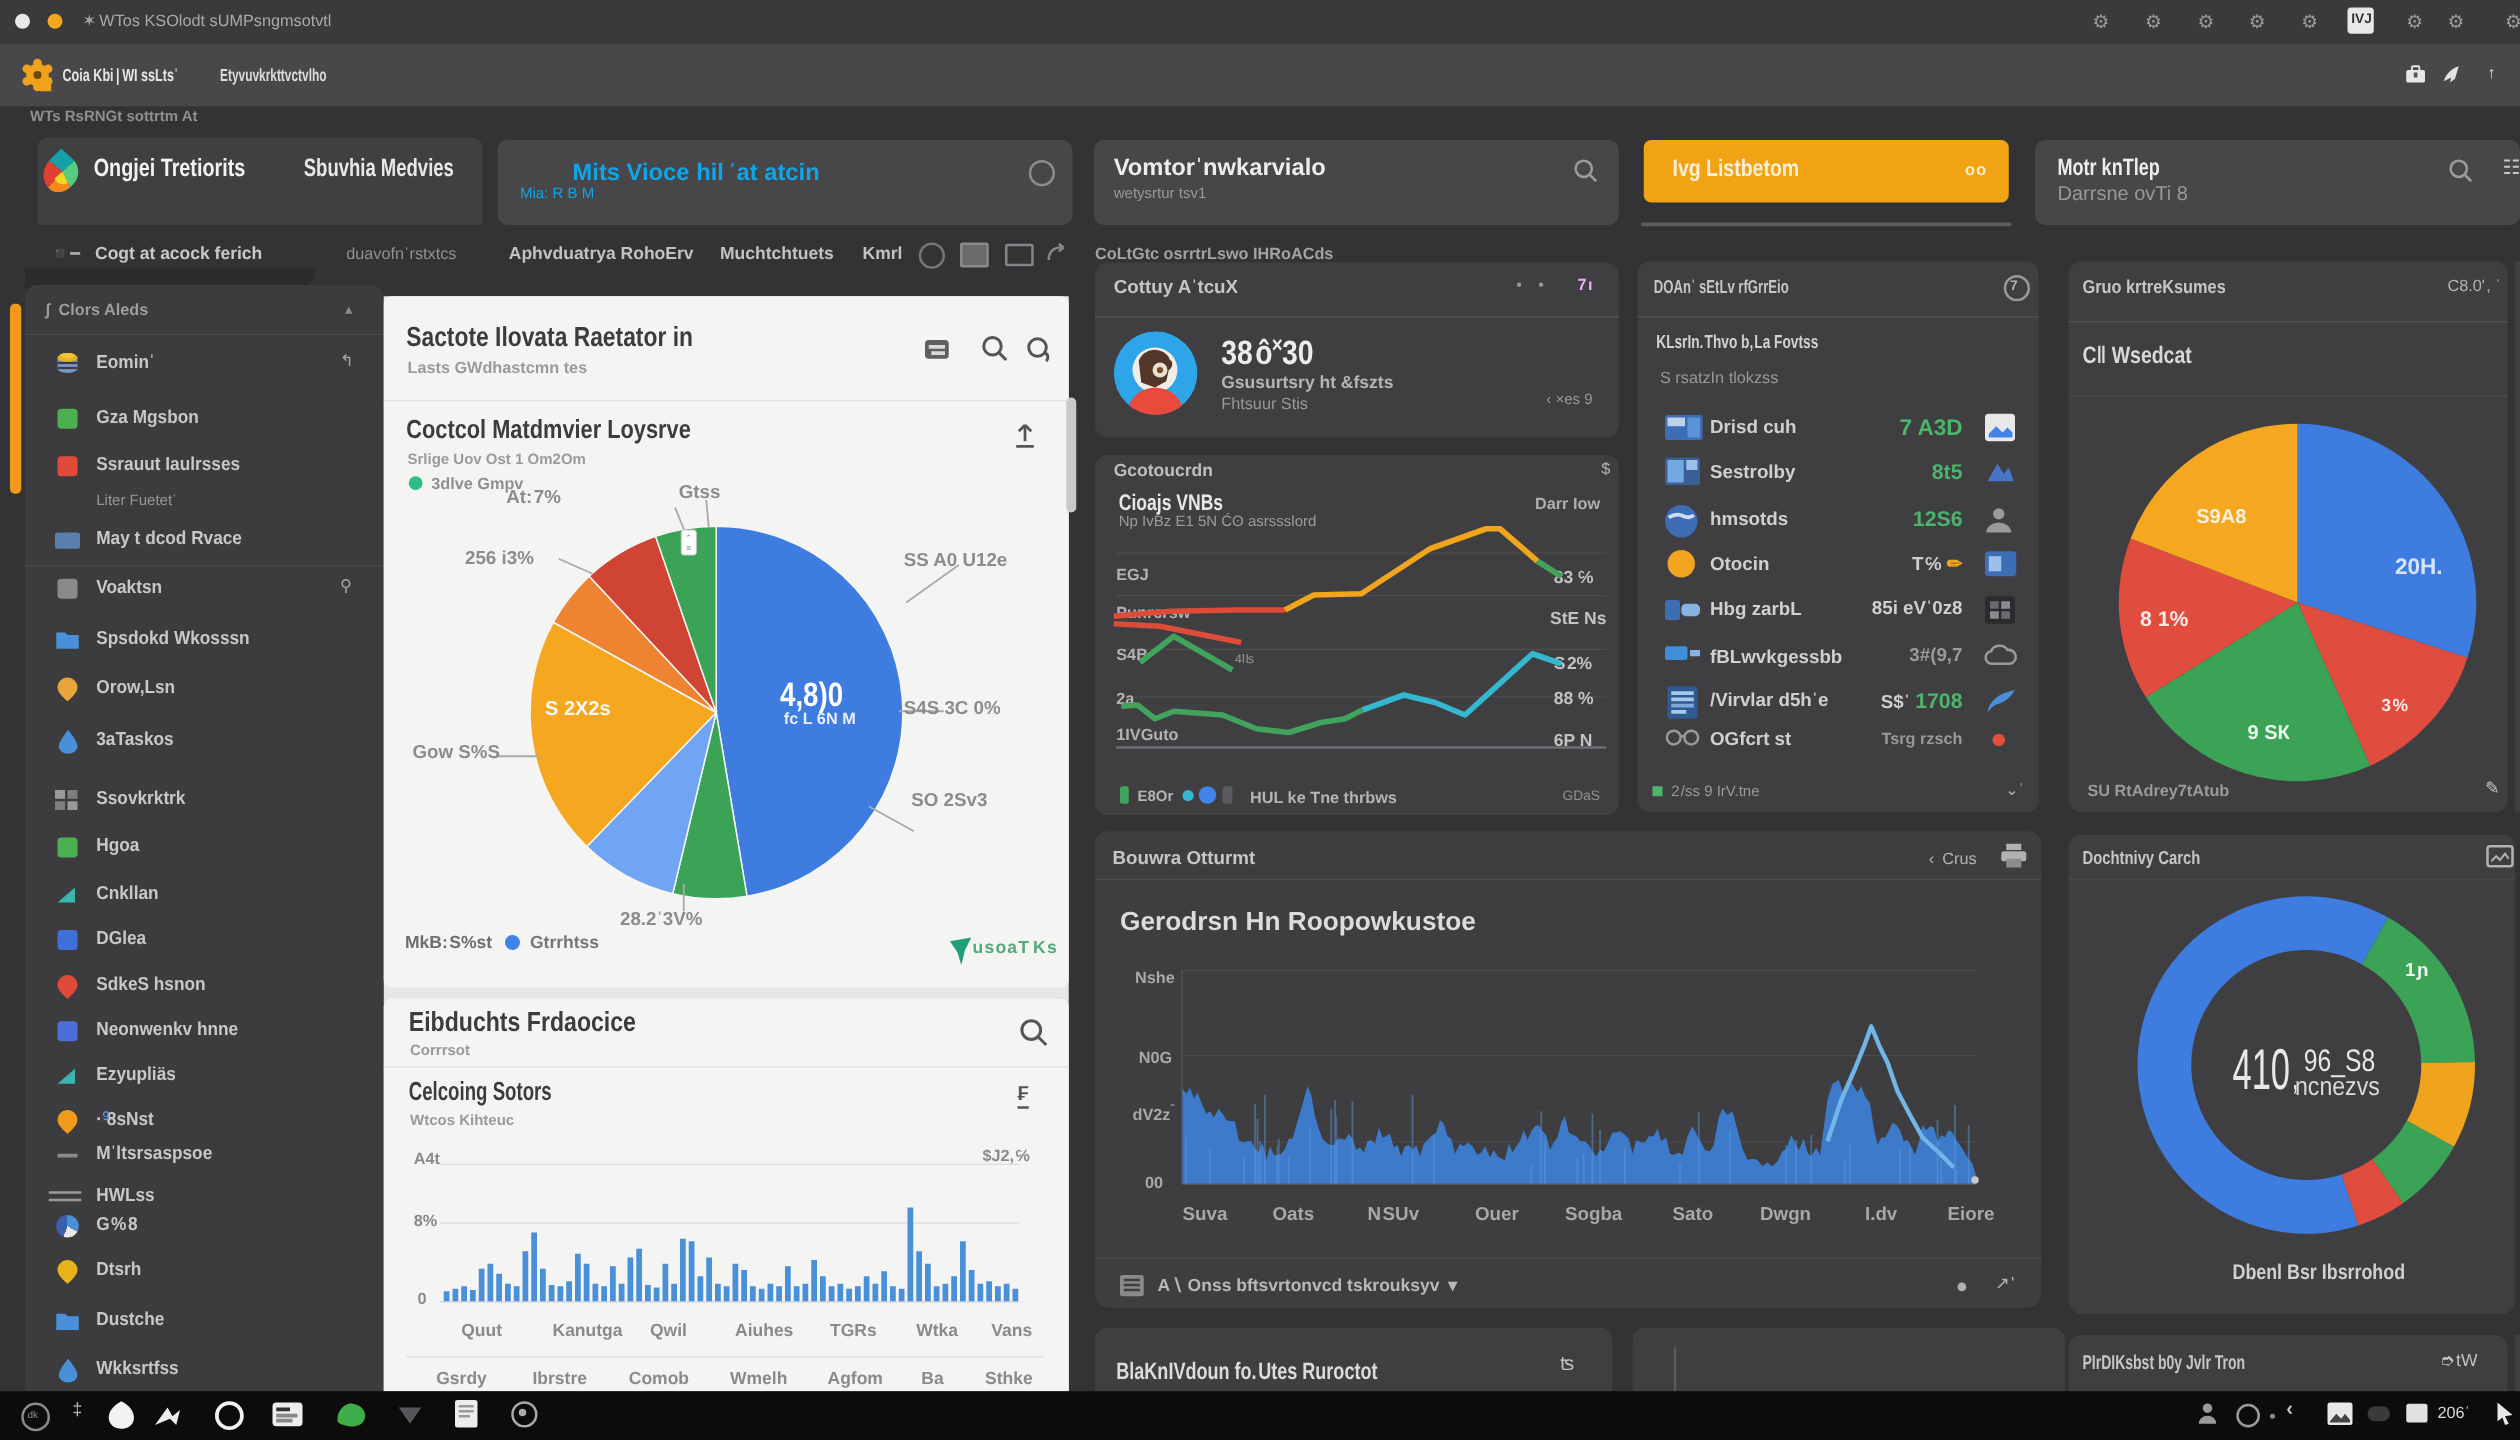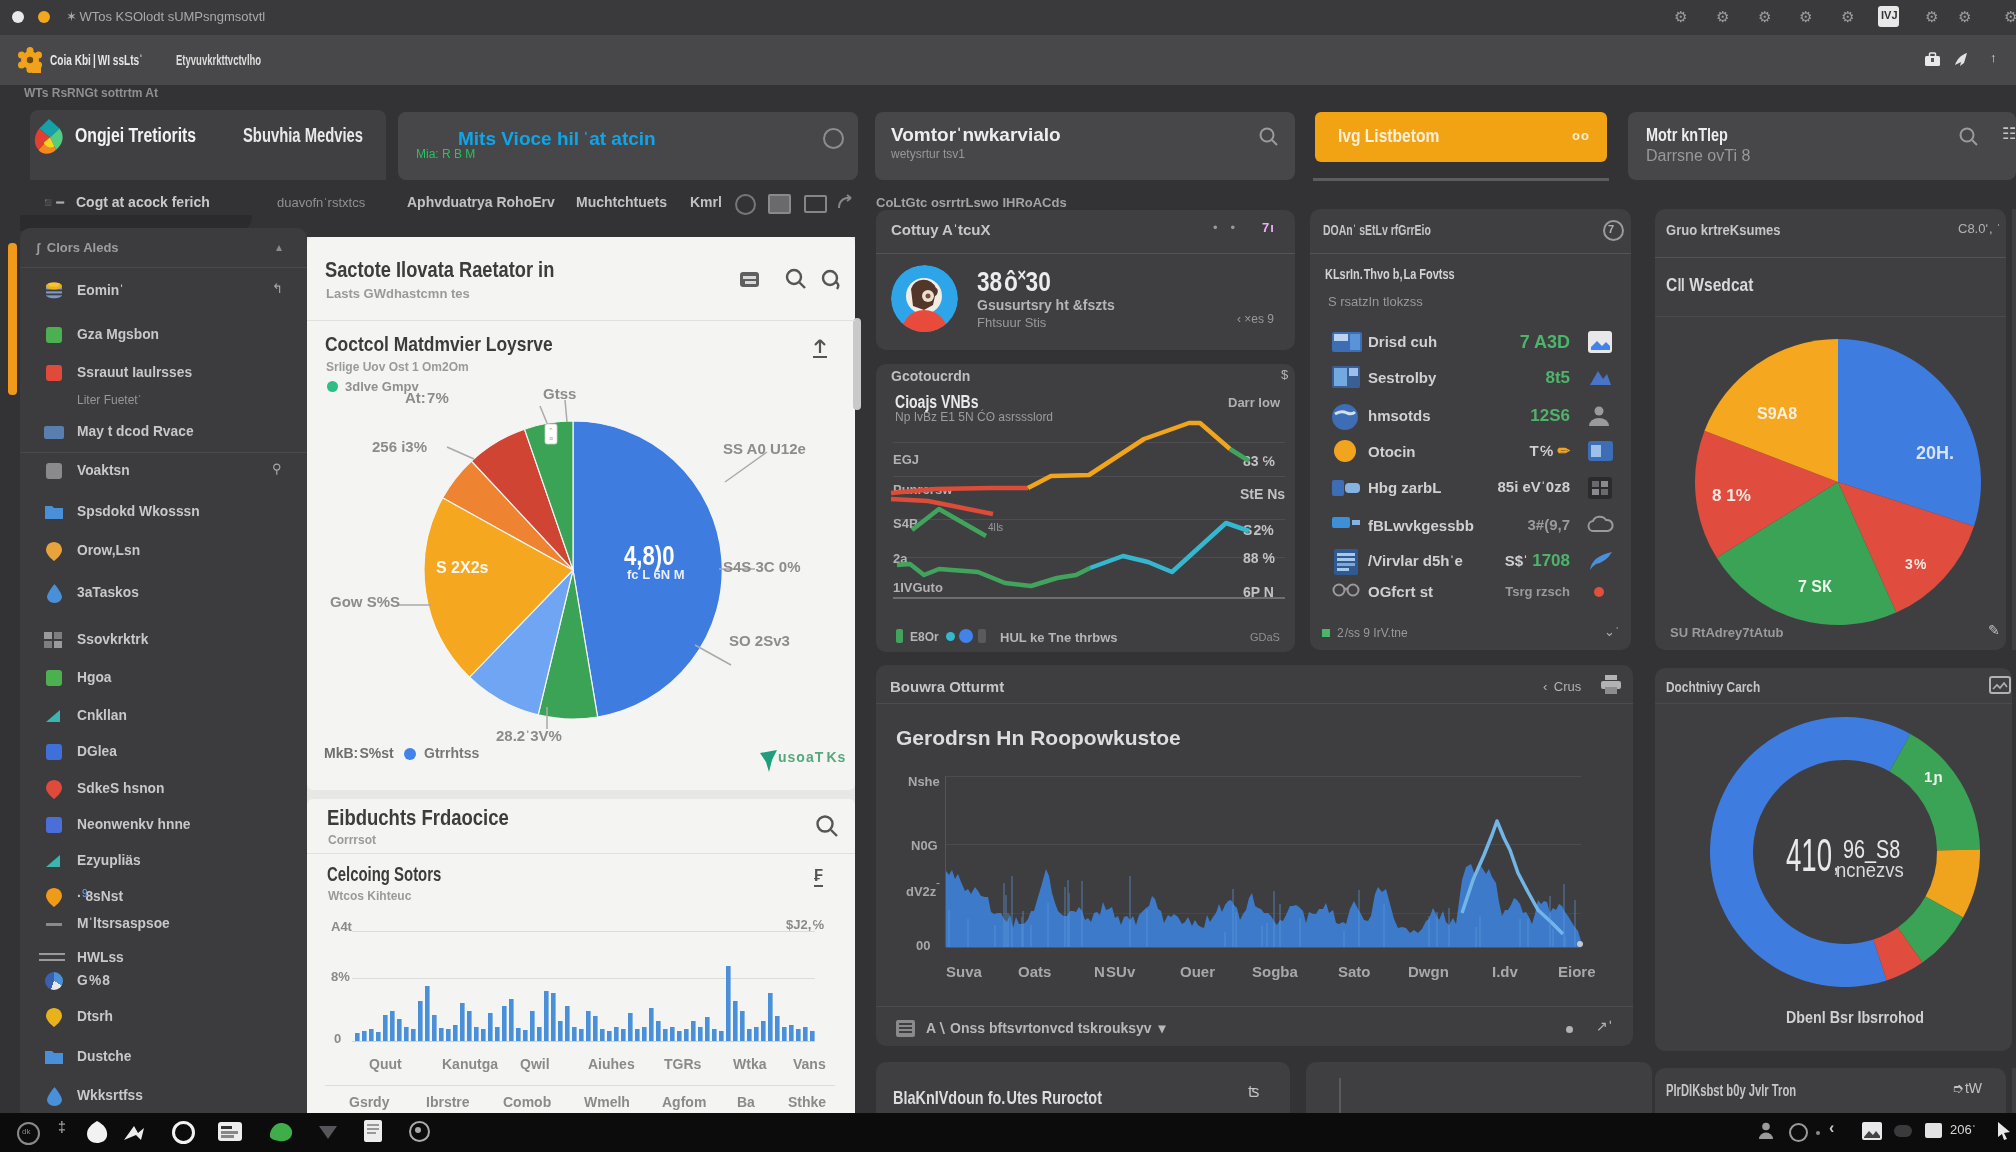--- a/index.html
+++ b/index.html
@@ -61,21 +61,21 @@
 <path d="M30 12 C36 20 34 30 26 36 L19 22 Z" fill="#55cc80"></path>
 <path d="M26 36 C20 42 10 42 6 36 L19 22 Z" fill="#f5881d"></path>
 <path d="M6 36 C0 30 1 19 7 12 L19 22 Z" fill="#e23f33"></path>
 <path d="M12 28 A8 8 0 0 0 24 32 L19 22 Z" fill="#f0d81e"></path>
 </svg>
 <div class="t" style="left:75px;top:124px;font-size:20px;font-weight:bold;color:#f2f2f2;transform:scaleX(.79);transform-origin:0 0;">Ongjei Tretiorits</div>
 <div class="t" style="left:243px;top:124px;font-size:20px;font-weight:bold;color:#e8e8e8;transform:scaleX(.74);transform-origin:0 0;">Sbuvhia Medvies</div>
 
 <div class="card" style="left:398px;top:112px;width:460px;height:68px;background:#47474a;border-radius:8px;"></div>
 <div class="t" style="left:416px;top:128px;font-size:19px;font-weight:bold;color:#0ea5e9;margin-left:42px;">Mits Vioce hil ˈat atcin</div>
-<div class="t" style="left:416px;top:147px;font-size:12px;color:#22c55e;">Mia: R B M</div>
+<div class="t" style="left:416px;top:147px;font-size:12px;color:#0ea5e9;">Mia: R B M</div>
 <div class="abs" style="left:823px;top:128px;width:17px;height:17px;border:2px solid #8d8d8f;border-radius:50%;"></div>
 
 <div class="card" style="left:875px;top:112px;width:420px;height:68px;background:#47474a;border-radius:8px;"></div>
 <div class="t" style="left:891px;top:124px;font-size:19px;font-weight:bold;color:#ededed;">Vomtorˈnwkarvialo</div>
 <div class="t" style="left:891px;top:147px;font-size:12px;color:#98989a;">wetysrtur tsv1</div>
 <svg style="left:1258px;top:126px;" width="22" height="22" viewBox="0 0 22 22">
       <circle cx="9" cy="9" r="6.5" fill="none" stroke="#9b9b9d" stroke-width="2"></circle>
       <line x1="14" y1="14" x2="19" y2="19" stroke="#9b9b9d" stroke-width="2"></line>
     </svg>
 
@@ -615,21 +615,21 @@
 <path d="M183.0,166.0 L183.0,23.0 A143.0,143.0 0 0 1 319.0,210.2 Z" fill="#3e7ce0"></path>
 <path d="M183.0,166.0 L319.0,210.2 A143.0,143.0 0 0 1 241.2,296.6 Z" fill="#e04c3e"></path>
 <path d="M183.0,166.0 L241.2,296.6 A143.0,143.0 0 0 1 61.7,241.8 Z" fill="#3ba355"></path>
 <path d="M183.0,166.0 L61.7,241.8 A143.0,143.0 0 0 1 49.5,114.8 Z" fill="#e04c3e"></path>
 <path d="M183.0,166.0 L49.5,114.8 A143.0,143.0 0 0 1 183.0,23.0 Z" fill="#f5a81f"></path>
 </svg>
 <div class="t" style="left:1757px;top:405px;font-size:16px;font-weight:bold;color:#f5f0e2;">S9A8</div>
 <div class="t" style="left:1916px;top:443px;font-size:18px;font-weight:bold;color:#d8e4fa;">20H.</div>
 <div class="t" style="left:1712px;top:486px;font-size:17px;font-weight:bold;color:#f7e8e4;">8 1%</div>
 <div class="t" style="left:1905px;top:556px;font-size:14px;font-weight:bold;color:#f7e8e4;">3 %</div>
-<div class="t" style="left:1798px;top:578px;font-size:16px;font-weight:bold;color:#eaf5ec;">7 SК</div>
+<div class="t" style="left:1798px;top:578px;font-size:16px;font-weight:bold;color:#eaf5ec;">9 SК</div>
 <div class="t" style="left:1670px;top:625px;font-size:13px;font-weight:bold;color:#9a9a9c;">SU RtAdrey7tAtub</div>
 <div class="t" style="left:1988px;top:622px;font-size:14px;color:#c2c2c4;">✎</div>
 
 <div class="card" style="left:1655px;top:668px;width:357px;height:383px;background:#3f3f42;"></div>
 <div class="t" style="left:1666px;top:678px;font-size:15px;font-weight:bold;color:#c6c6c8;transform:scaleX(.79);transform-origin:0 0;">Dochtnivy Carch</div>
 <svg style="left:1990px;top:677px;" width="20" height="16" viewBox="0 0 20 16">
       <rect x="0" y="0" width="20" height="16" rx="2" fill="none" stroke="#b2b2b4" stroke-width="2"></rect>
       <path d="M3 12 l4 -4 l3 3 l4 -5 l3 4" stroke="#b2b2b4" stroke-width="1.6" fill="none"></path>
     </svg>
 <div class="hr" style="left:1655px;top:703px;width:357px;background:#4a4a4c;"></div>

